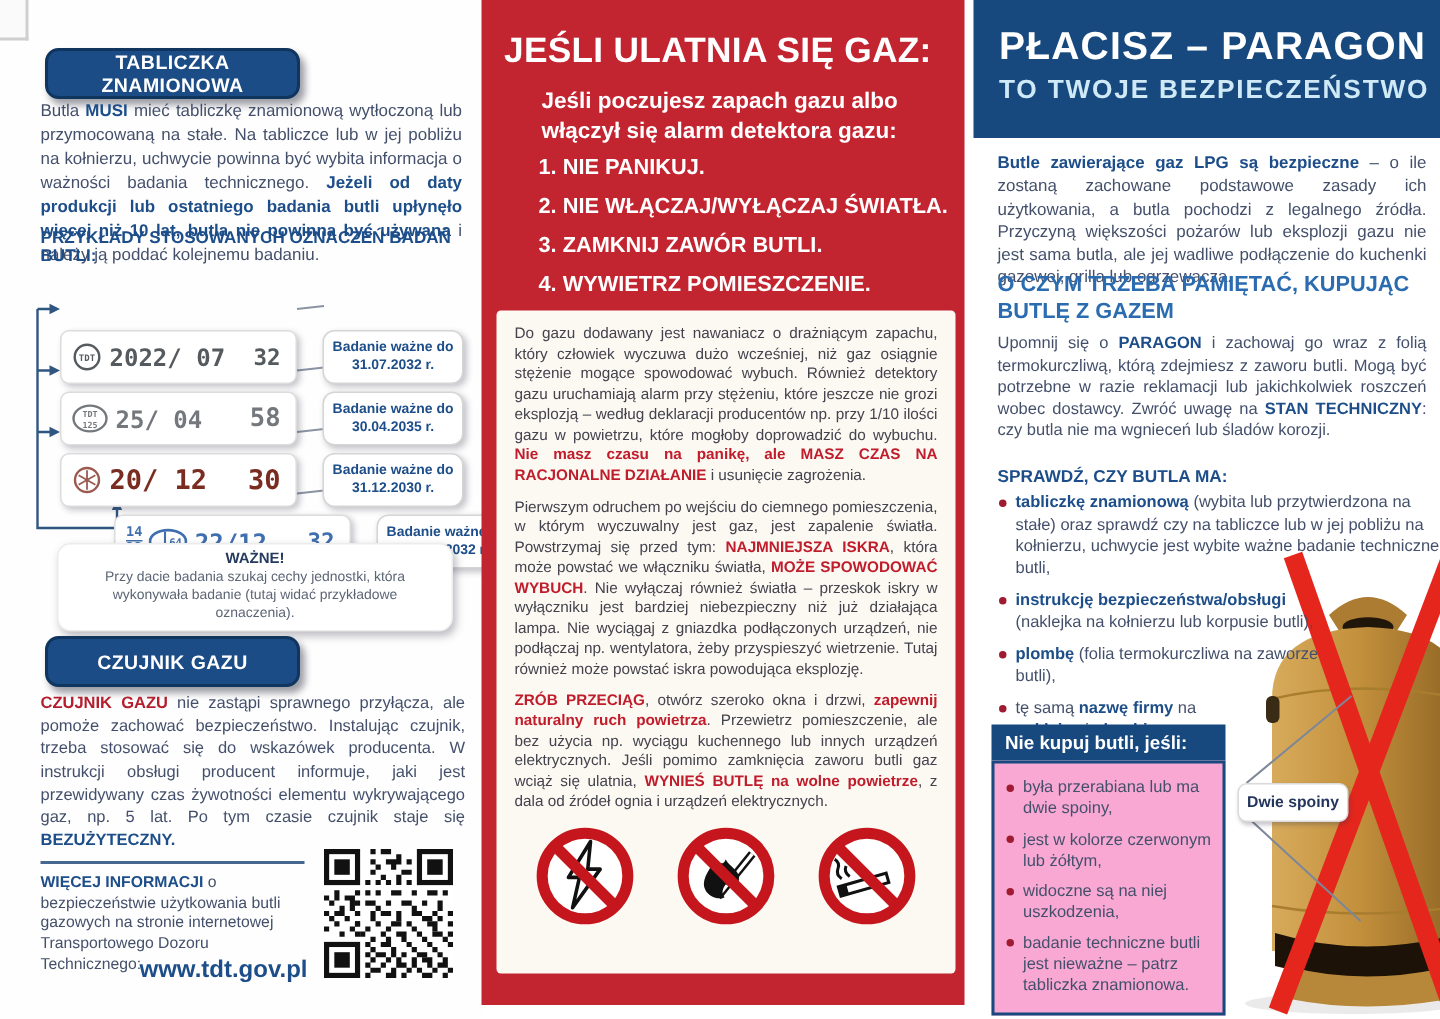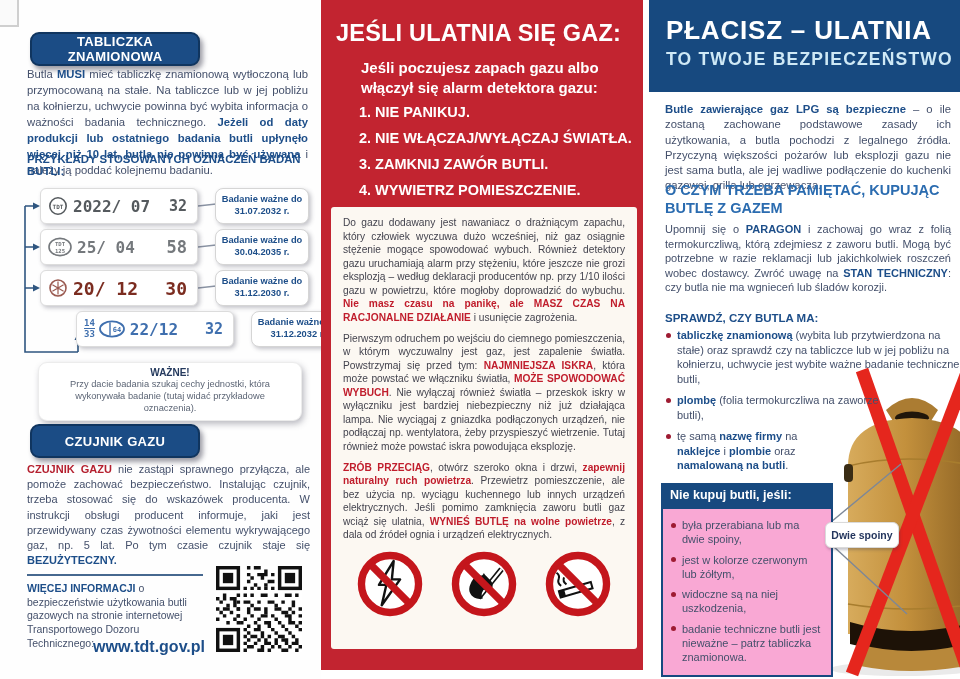--- a/index.html
+++ b/index.html
@@ -8,21 +8,21 @@
   .abs{position:absolute;}
   
   .panel-left{left:0;top:0;width:321px;height:679px;background:#fefefe;}
   .badge{background:#1b4c85;border:2px solid #10355f;border-radius:9px;color:#ffffff;
          font-weight:bold;font-size:13px;letter-spacing:.3px;display:flex;align-items:center;
          justify-content:center;box-shadow:3px 4px 5px rgba(40,40,60,.45);text-align:center;}
   .ltext{color:#44506b;font-size:11.3px;line-height:1.42;text-align:justify;}
   .bnavy{color:#1d4e89;font-weight:bold;}
   .bred{color:#b41f2e;font-weight:bold;}
   .exhead{color:#1d4e89;font-weight:bold;font-size:11.4px;}
-  .stamp-row{position:absolute;left:40px;display:flex;align-items:center;}
+  .stamp-row{position:absolute;left:40px;display:flex;align-items:center;margin-top:32px;}
   .stamp-box{width:158px;height:36px;background:#fff;border:1px solid #dcdcdc;border-radius:6px;
              box-shadow:2px 2px 4px rgba(60,60,80,.3);display:flex;align-items:center;
              padding-left:7px;box-sizing:border-box;font-family:"DejaVu Sans Mono",monospace;font-weight:bold;}
   .callout-box{width:92px;height:34px;background:#fff;border:1px solid #d5d5d5;border-radius:8px;
              box-shadow:2px 2px 4px rgba(60,60,80,.3);display:flex;flex-direction:column;
              align-items:center;justify-content:center;font-size:9.3px;font-weight:bold;
              color:#1d4e89;line-height:1.25;text-align:center;}
   .stamp-code{font-size:16px;margin-left:5px;}
   .stamp-yr{font-size:15px;margin-left:auto;margin-right:10px;}
   .wazne{left:38px;top:362px;width:264px;background:#fff;border:1px solid #ececec;border-radius:9px;
@@ -46,21 +46,21 @@
   .panel-right{left:649px;top:0;width:311px;height:679px;background:#fff;}
   .rhead{left:0;top:0;width:311px;height:92px;background:#17497f;box-sizing:border-box;padding:15px 0 0 17px;}
   .rtitle1{color:#fff;font-weight:bold;font-size:26px;letter-spacing:.8px;}
   .rtitle2{color:#cfe9f6;font-weight:bold;font-size:17.5px;letter-spacing:1.2px;margin-top:3px;}
   .rtext{color:#44506b;font-size:11.3px;line-height:1.35;text-align:justify;}
   .rhead2{color:#2b6cb0;font-weight:bold;font-size:14.5px;line-height:1.25;}
   .checkhead{color:#1d4e89;font-weight:bold;font-size:11.5px;}
   .blist{left:16px;top:328px;width:286px;}
   .blist .li{position:relative;padding-left:12px;margin-bottom:7px;font-size:11px;line-height:1.32;color:#44506b;}
   .dot{position:absolute;left:1px;top:4.5px;width:5px;height:5px;border-radius:50%;background:#9e1b32;}
-  .warnbox{left:12px;top:483px;width:172px;}
+  .warnbox{left:12px;top:483px;width:156px;}
   .warnbox .hd{background:#17497f;color:#fff;font-weight:bold;font-size:12.5px;padding:5px 9px;}
   .warnbox .bd{border:2px solid #17497f;background:#f9a8d4;padding:9px 7px 10px 7px;}
   .warnbox .li{position:relative;padding-left:12px;margin-bottom:6px;font-size:11px;line-height:1.3;color:#44506b;}
   .spoiny{left:176px;top:522px;width:72px;height:24px;background:#fff;border:1px solid #dadada;border-radius:6px;
           box-shadow:1px 2px 3px rgba(60,60,80,.3);display:flex;align-items:center;justify-content:center;
           font-size:10.5px;font-weight:bold;color:#24365e;z-index:5;}
   .corner{left:0;top:0;width:17px;height:25px;background:#fafafa;border-right:2px solid #cfcfcf;border-bottom:2px solid #cfcfcf;}
 </style>
 </head>
 <body>
@@ -241,21 +241,21 @@
           <path d="M27 35 q-3.5 -4 -0.5 -8" fill="none" stroke="#111" stroke-width="2.2"></path>
         </g>
         <line x1="17" y1="17" x2="59" y2="59" stroke="#c4161c" stroke-width="8"></line>
       </svg>
     </div>
   </div>
 </div>
 
 <div class="abs panel-right">
   <div class="abs rhead">
-    <div class="rtitle1">PŁACISZ – ULATNIA</div>
+    <div class="rtitle1">PŁACISZ – PARAGON</div>
     <div class="rtitle2">TO TWOJE BEZPIECZEŃSTWO</div>
   </div>
 
   <div class="abs rtext" style="left:16px;top:102px;width:286px;">
     <span class="bnavy">Butle zawierające gaz LPG są bezpieczne</span><span> – o ile zostaną zachowane podstawowe zasady ich użytkowania, a butla pochodzi z legalnego źródła. Przyczyną większości pożarów lub eksplozji gazu nie jest sama butla, ale jej wadliwe podłączenie do kuchenki gazowej, grilla lub ogrzewacza.</span>
   </div>
 
   <div class="abs rhead2" style="left:16px;top:181px;width:282px;">O CZYM TRZEBA PAMIĘTAĆ, KUPUJĄC BUTLĘ Z GAZEM</div>
 
   <div class="abs rtext" style="left:16px;top:222px;width:286px;font-size:11px;line-height:1.32;">
@@ -285,20 +285,21 @@
     <line x1="162" y1="4" x2="46" y2="308" stroke="#e5261d" stroke-width="13"></line>
   </svg>
 
   <svg class="abs" style="left:0;top:0;pointer-events:none;" width="311" height="679">
     <line x1="182" y1="522" x2="252" y2="464" stroke="#7d8797" stroke-width="1.4"></line>
     <line x1="184" y1="546" x2="258" y2="614" stroke="#7d8797" stroke-width="1.4"></line>
   </svg>
 
   <div class="abs blist">
     <div class="li" style="width:284px;"><span class="dot"></span><span class="bnavy">tabliczkę znamionową</span><span> (wybita lub przytwierdzona na stałe) oraz sprawdź czy na tabliczce lub w jej pobliżu na kołnierzu, uchwycie jest wybite ważne badanie techniczne butli,</span></div>
+    <div class="li" style="width:208px;"><span class="dot"></span><span class="bnavy">instrukcję bezpieczeństwa/obsługi</span><span> (naklejka na kołnierzu lub korpusie butli),</span></div>
     <div class="li" style="width:215px;"><span class="dot"></span><span class="bnavy">plombę</span><span> (folia termokurczliwa na zaworze butli),</span></div>
     <div class="li" style="width:165px;"><span class="dot"></span><span>tę samą </span><span class="bnavy">nazwę firmy</span><span> na </span><span class="bnavy">naklejce</span><span> i </span><span class="bnavy">plombie</span><span> oraz </span><span class="bnavy">namalowaną na butli</span><span>.</span></div>
   </div>
 
   <div class="abs warnbox">
     <div class="hd">Nie kupuj butli, jeśli:</div>
     <div class="bd">
       <div class="li"><span class="dot"></span><span>była przerabiana lub ma dwie spoiny,</span></div>
       <div class="li"><span class="dot"></span><span>jest w kolorze czerwonym lub żółtym,</span></div>
       <div class="li"><span class="dot"></span><span>widoczne są na niej uszkodzenia,</span></div>

